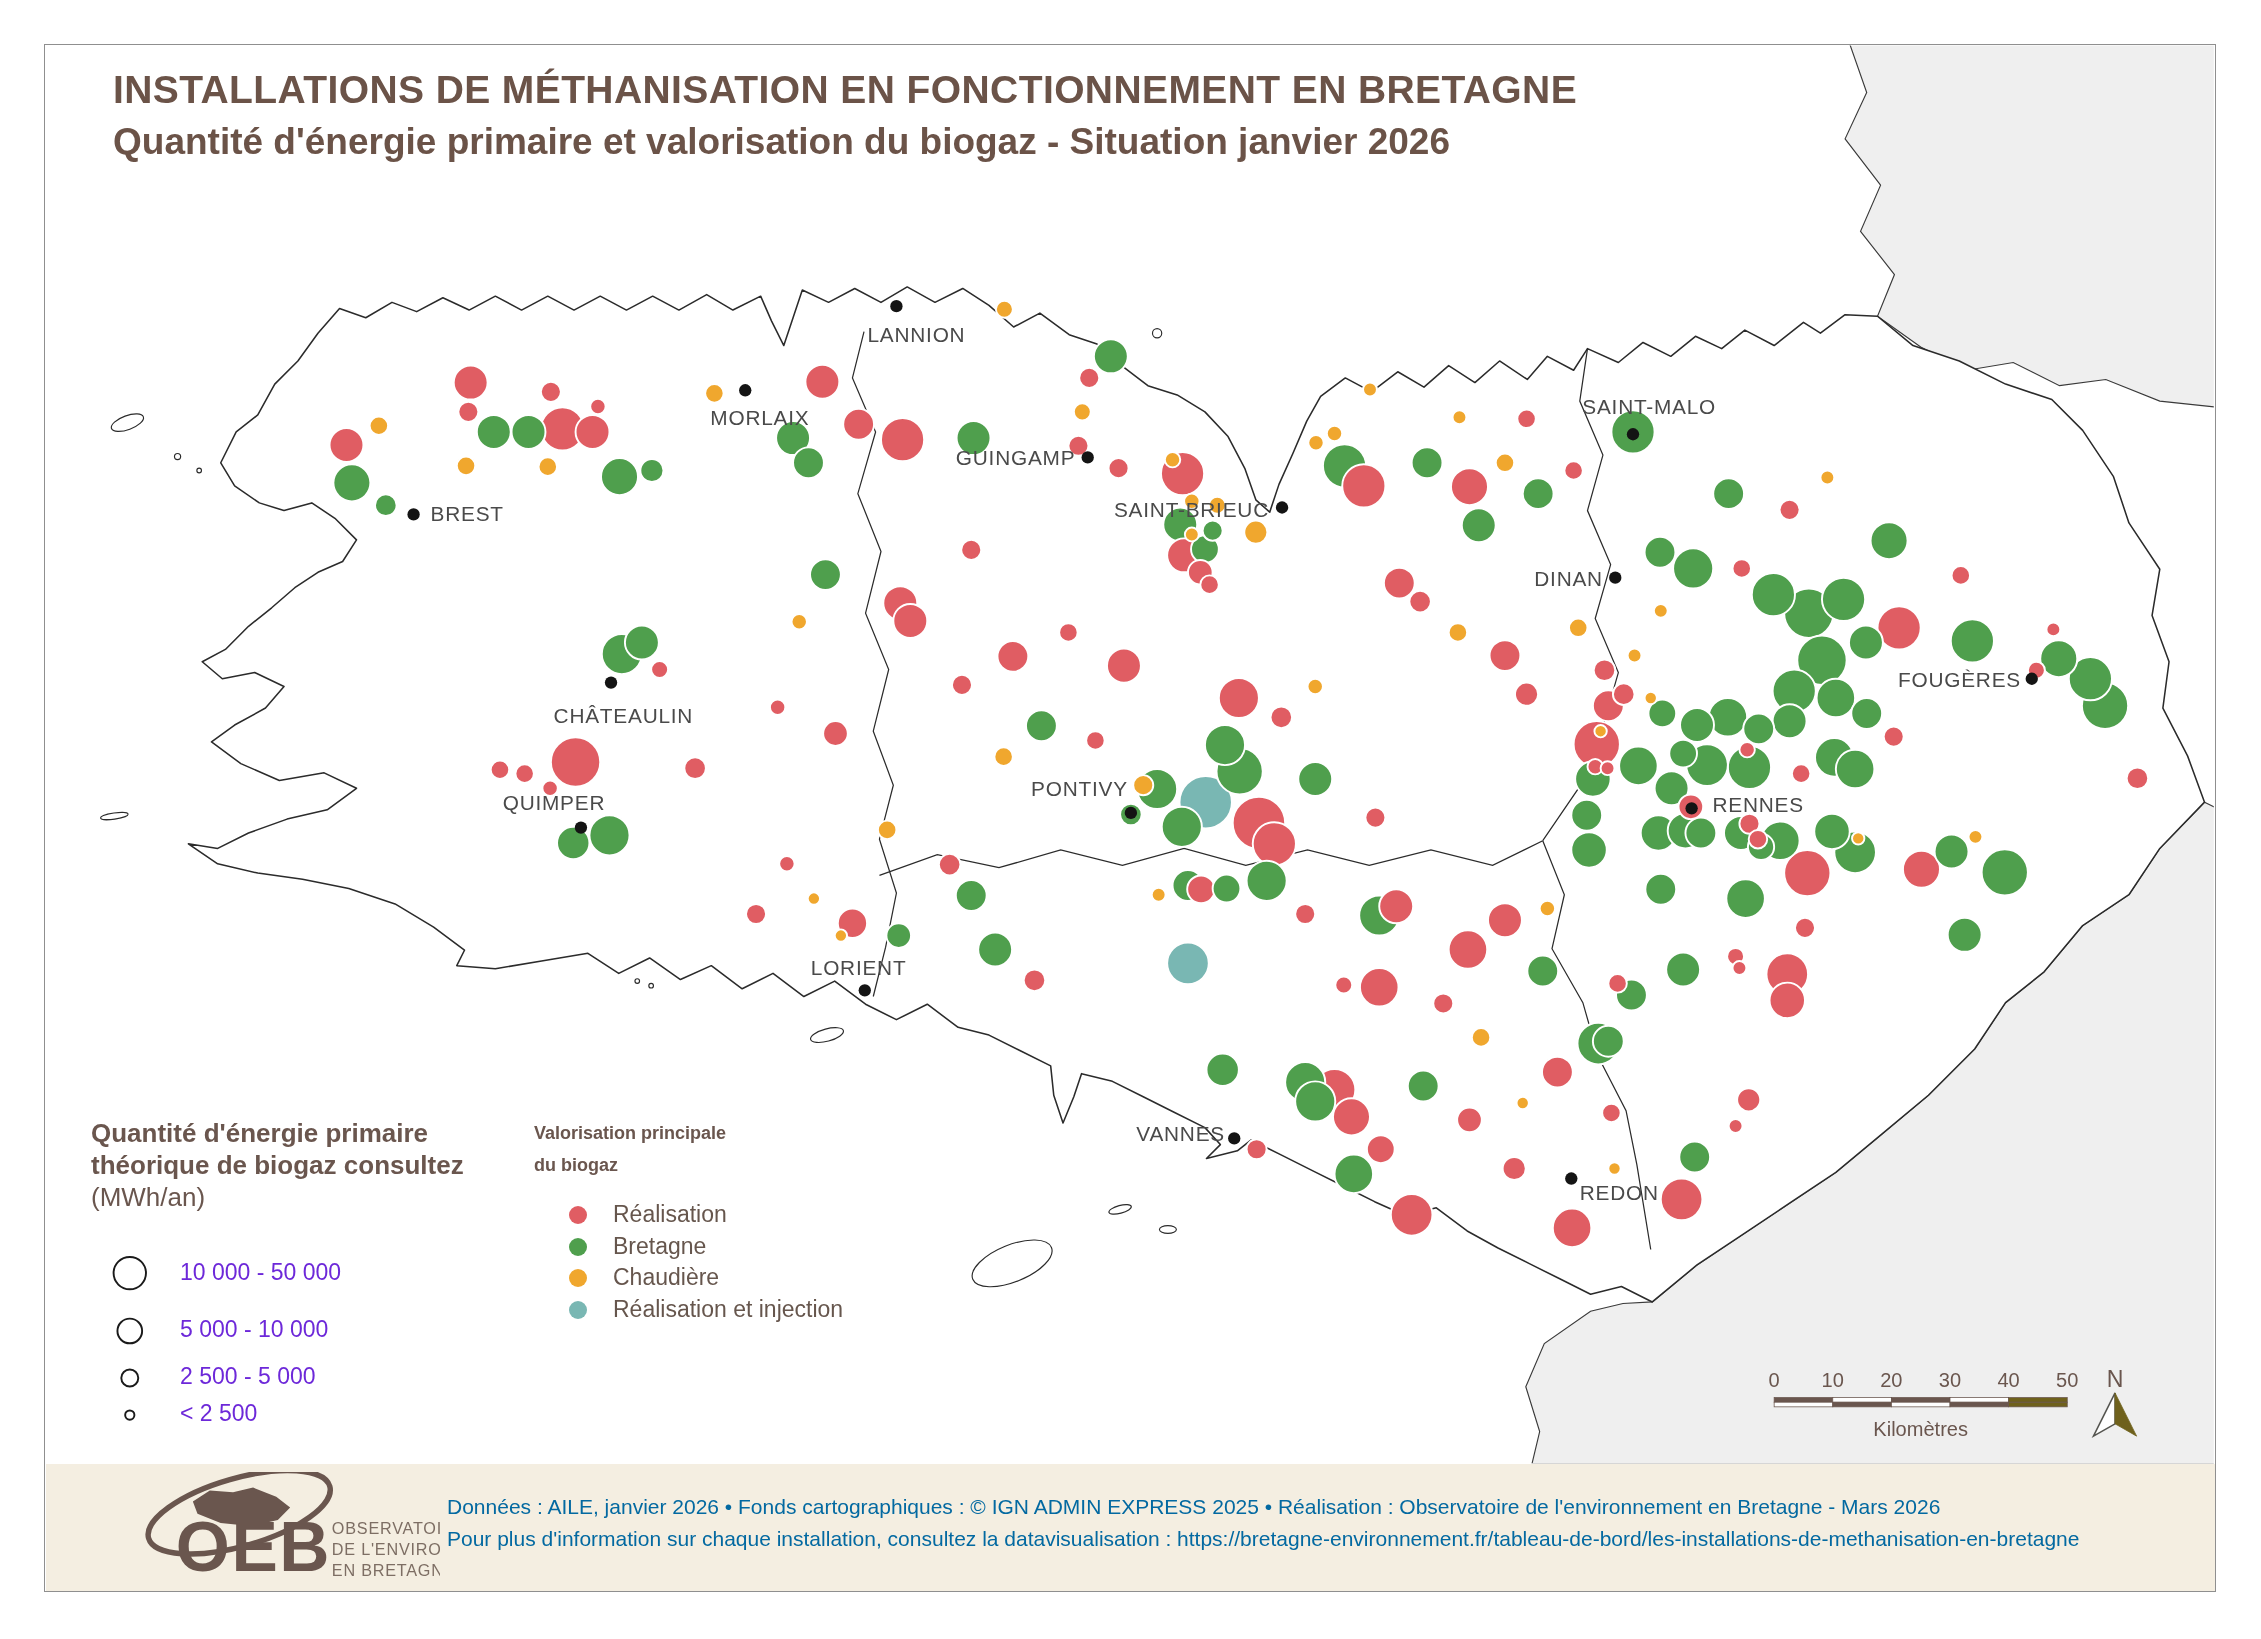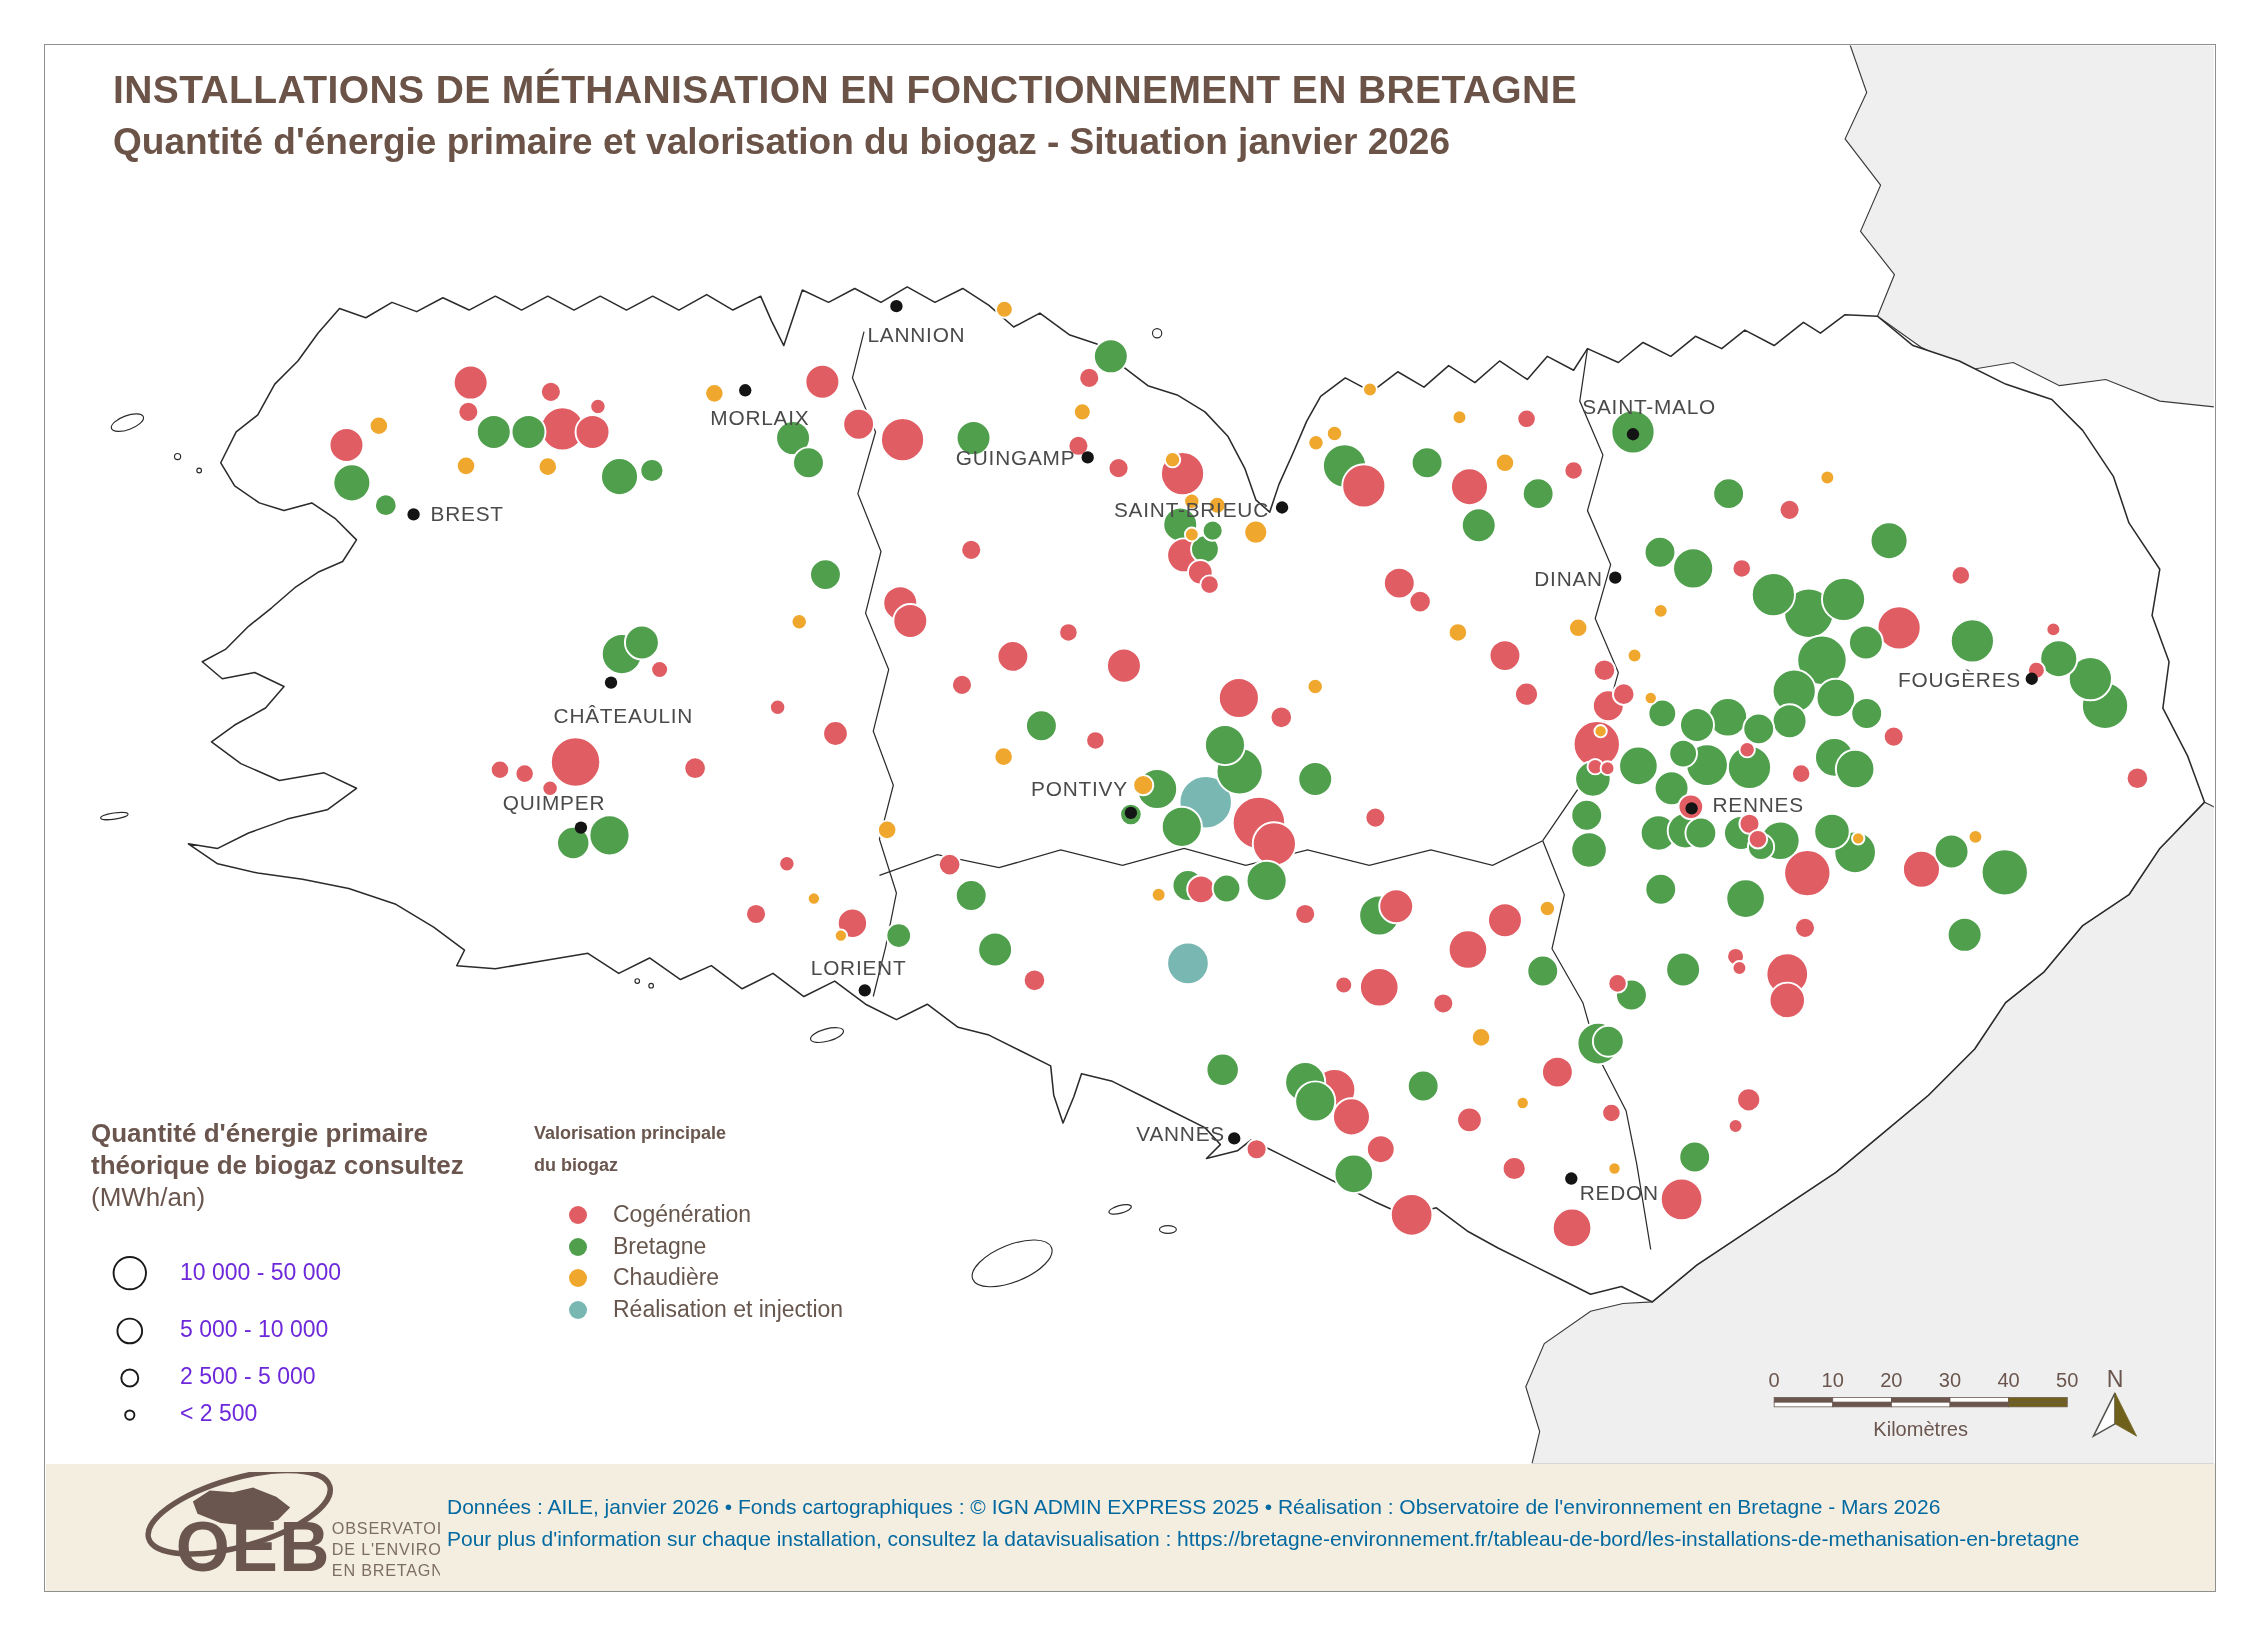--- a/index.html
+++ b/index.html
@@ -413,21 +413,21 @@
         <span class="sz-label" style="position: absolute; left: 89px; top: 167px;">&lt; 2 500</span>
       </div>
   </div>
 
   <div class="color-legend">
     <div class="lg-title">Valorisation principale</div>
     <div class="lg-title">du biogaz</div>
     <div class="legend-items" id="color-legend-items">
         <div class="cl-item" style="top: 0px; left: 35px;">
           <span class="cl-dot" style="width: 18px; height: 18px; background: rgb(224, 93, 99);"></span>
-          <span class="cl-label">Cogénération</span>
+          <span class="cl-label">Réalisation</span>
         </div>
         <div class="cl-item" style="top: 32px; left: 35px;">
           <span class="cl-dot" style="width: 18px; height: 18px; background: rgb(79, 159, 77);"></span>
           <span class="cl-label">Bretagne</span>
         </div>
         <div class="cl-item" style="top: 63px; left: 35px;">
           <span class="cl-dot" style="width: 18px; height: 18px; background: rgb(240, 167, 46);"></span>
           <span class="cl-label">Chaudière</span>
         </div>
         <div class="cl-item" style="top: 95px; left: 35px;">

